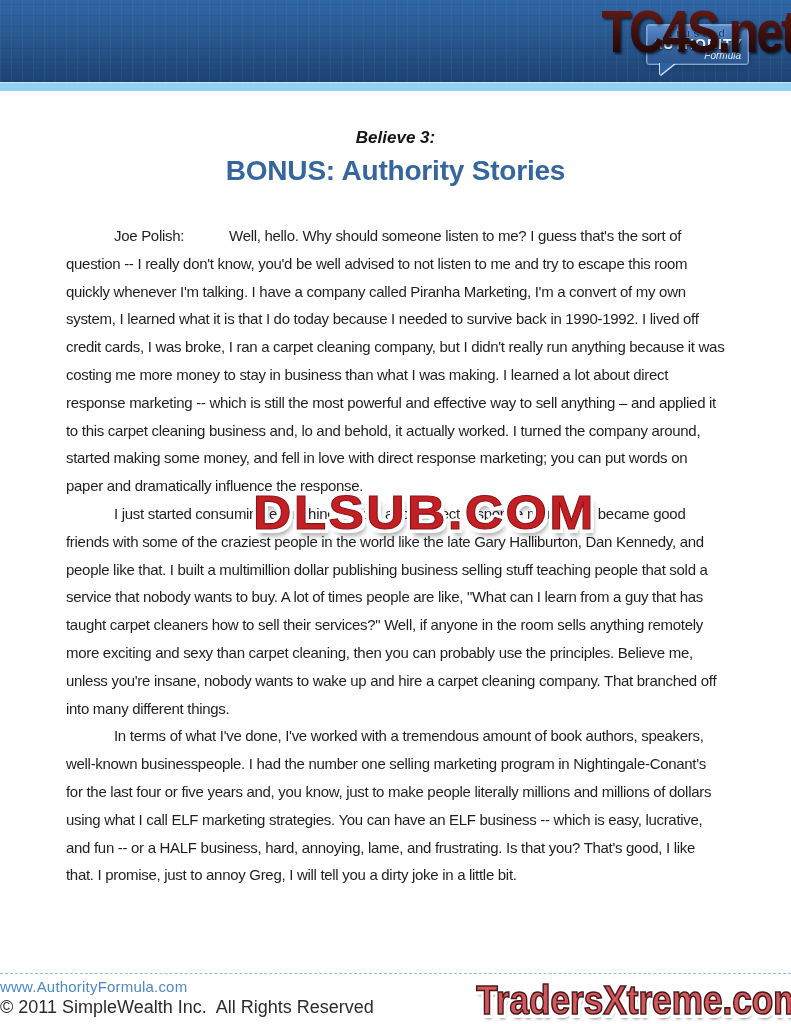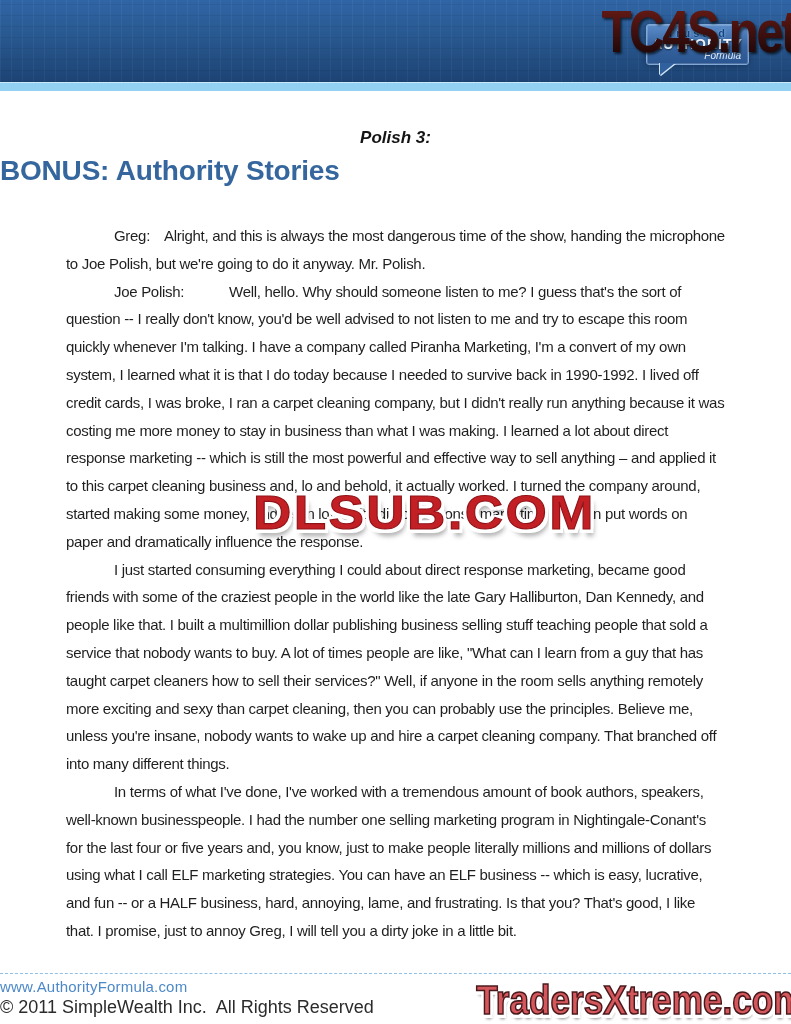--- a/index.html
+++ b/index.html
@@ -63,21 +63,21 @@
     border-top:12px solid #30609d;border-right:15px solid transparent;
     filter:drop-shadow(1px 1px 0 #cfe3f4) drop-shadow(-1px 0 0 #cfe3f4);
   }
 
   
   .module-line{
     margin-top:37px;text-align:center;
     font-size:17px;font-weight:bold;font-style:italic;color:#141414;
   }
   .main-heading{
-    margin-top:7px;text-align:left;
+    margin-top:7px;text-align:center;
     font-size:28px;font-weight:bold;color:#35679e;letter-spacing:-0.2px;
   }
 
   
   .content{
     margin:35px 66px 0 66px;
     font-size:15px;line-height:27.8px;color:#1f1f1f;
     letter-spacing:-0.3px;
   }
   .content p{margin:0;text-indent:48px;}
@@ -126,25 +126,24 @@
     <div class="tc4s-watermark">TC4S.net</div>
     <div class="authority-logo">
       <div class="logo-trusted">Trusted</div>
       <div class="logo-authority">AUTHORITY</div>
       <div class="logo-formula">Formula</div>
       <div class="logo-tail"></div>
     </div>
   </div>
   <div class="strip-blue"></div>
 
-  <div class="module-line">Polish 3:</div>
+  <div class="module-line">Believe 3:</div>
   <div class="main-heading">BONUS: Authority Stories</div>
 
   <div class="content">
-    <p><span>Greg:</span><span class="tab-sm"></span><span>Alright, and this is always the most dangerous time of the show, handing the microphone to Joe Polish, but we're going to do it anyway. Mr. Polish.</span></p>
     <p><span>Joe Polish:</span><span class="tab-lg"></span><span>Well, hello. Why should someone listen to me? I guess that's the sort of question -- I really don't know, you'd be well advised to not listen to me and try to escape this room quickly whenever I'm talking. I have a company called Piranha Marketing, I'm a convert of my own system, I learned what it is that I do today because I needed to survive back in 1990-1992. I lived off credit cards, I was broke, I ran a carpet cleaning company, but I didn't really run anything because it was costing me more money to stay in business than what I was making. I learned a lot about direct response marketing -- which is still the most powerful and effective way to sell anything – and applied it to this carpet cleaning business and, lo and behold, it actually worked. I turned the company around, started making some money, and fell in love with direct response marketing; you can put words on paper and dramatically influence the response.</span></p>
     <p><span>I just started consuming everything I could about direct response marketing, became good friends with some of the craziest people in the world like the late Gary Halliburton, Dan Kennedy, and people like that. I built a multimillion dollar publishing business selling stuff teaching people that sold a service that nobody wants to buy. A lot of times people are like, "What can I learn from a guy that has taught carpet cleaners how to sell their services?" Well, if anyone in the room sells anything remotely more exciting and sexy than carpet cleaning, then you can probably use the principles. Believe me, unless you're insane, nobody wants to wake up and hire a carpet cleaning company. That branched off into many different things.</span></p>
     <p><span>In terms of what I've done, I've worked with a tremendous amount of book authors, speakers, well-known businesspeople. I had the number one selling marketing program in Nightingale-Conant's for the last four or five years and, you know, just to make people literally millions and millions of dollars using what I call ELF marketing strategies. You can have an ELF business -- which is easy, lucrative, and fun -- or a HALF business, hard, annoying, lame, and frustrating. Is that you? That's good, I like that. I promise, just to annoy Greg, I will tell you a dirty joke in a little bit.</span></p>
   </div>
 
   <div class="wm-dlsub">DLSUB.COM</div>
 
   <div class="footer">
     <div class="footer-url">www.AuthorityFormula.com</div>
     <div class="footer-copy">© 2011 SimpleWealth Inc.&nbsp; All Rights Reserved</div>

